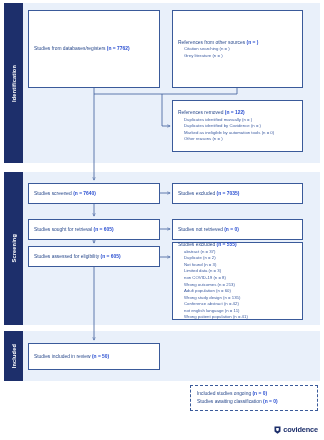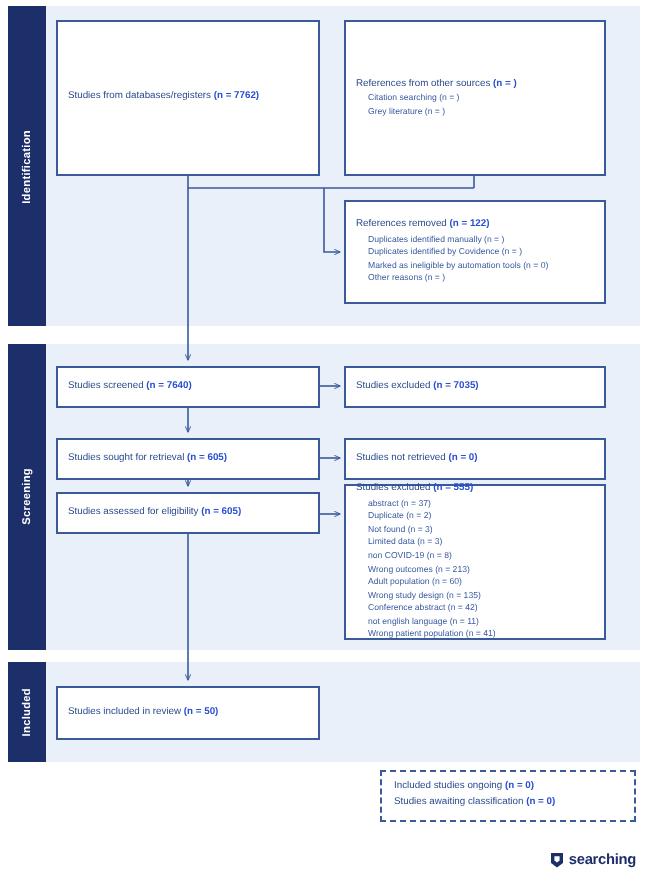--- a/index.html
+++ b/index.html
@@ -258,16 +258,16 @@
   <div class="box-dashed">
     <div><span>Included studies ongoing </span><b>(n = 0)</b></div>
     <div><span>Studies awaiting classification </span><b>(n = 0)</b></div>
   </div>
 
   <div class="logo">
     <svg class="mark" viewBox="0 0 14 16">
       <path d="M1 1 H13 V11 L7 15.5 L1 11 Z" fill="#1d2f6b"></path>
       <path d="M4.4 4.2 H9.6 V8.6 L7 10.6 L4.4 8.6 Z" fill="#ffffff"></path>
     </svg>
-    <span class="word">searching</span>
+    <span class="word">covidence</span>
   </div>
 
 </div>
 
 </body></html>

